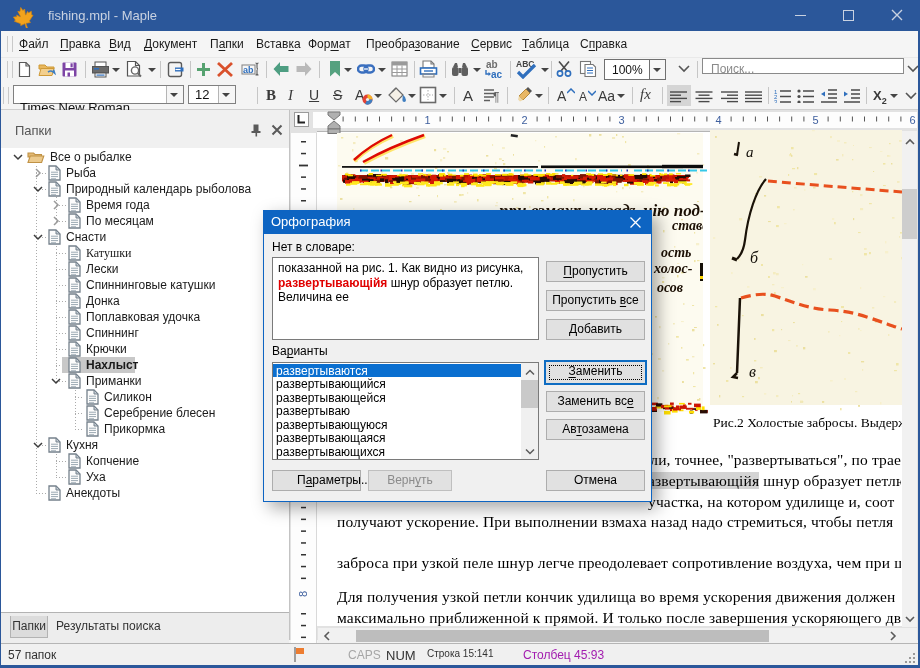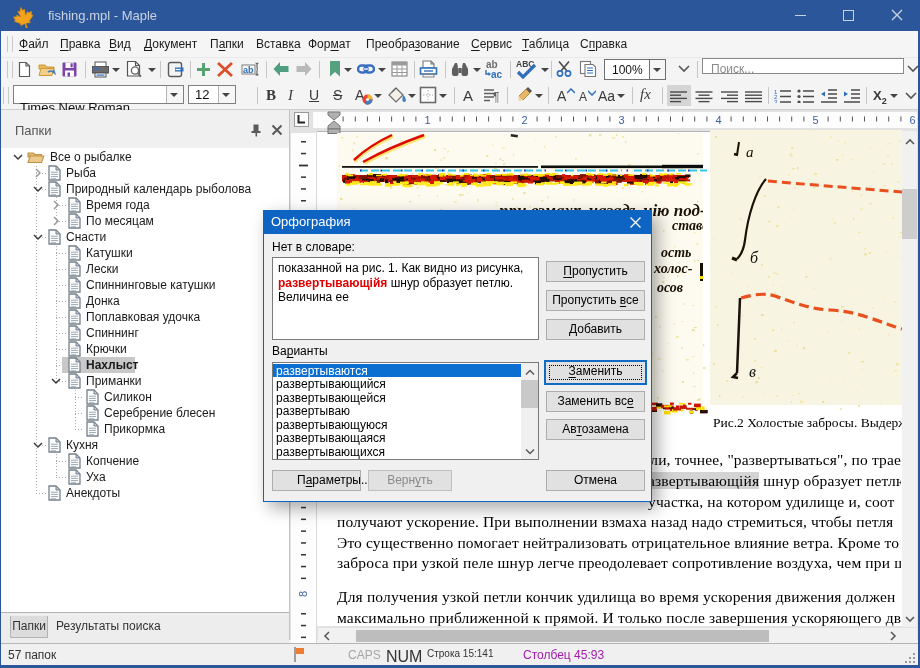--- a/index.html
+++ b/index.html
@@ -392,21 +392,21 @@
     <path d="M1 1 H8 L12 5 V15 H1 Z" fill="#fcfcfc" stroke="#75818c" stroke-width="1.3"></path>
     <path d="M8 1 L8 5 L12 5 Z" fill="#c3ccd4" stroke="#75818c" stroke-width="1"></path>
     <path d="M3 7.2 h7 M3 9.4 h7 M3 11.6 h7 M3 13.8 h5" stroke="#8f9ea9" stroke-width="0.9"></path>
   </svg>
 <div class="treetxt" style="left:66px;top:230px;font-weight:normal;">Снасти</div>
 <svg class="abs" style="left:68px;top:245px" width="13" height="16" viewBox="0 0 13 16">
     <path d="M1 1 H8 L12 5 V15 H1 Z" fill="#fcfcfc" stroke="#75818c" stroke-width="1.3"></path>
     <path d="M8 1 L8 5 L12 5 Z" fill="#c3ccd4" stroke="#75818c" stroke-width="1"></path>
     <path d="M3 7.2 h7 M3 9.4 h7 M3 11.6 h7 M3 13.8 h5" stroke="#8f9ea9" stroke-width="0.9"></path>
   </svg>
-<div class="treetxt" style="left:86px;top:246px;font-weight:normal;">Катушки</div>
+<div class="treetxt" style="left:86px;top:246px;font-weight:normal;font-family:Liberation Serif, serif;">Катушки</div>
 <svg class="abs" style="left:68px;top:261px" width="13" height="16" viewBox="0 0 13 16">
     <path d="M1 1 H8 L12 5 V15 H1 Z" fill="#fcfcfc" stroke="#75818c" stroke-width="1.3"></path>
     <path d="M8 1 L8 5 L12 5 Z" fill="#c3ccd4" stroke="#75818c" stroke-width="1"></path>
     <path d="M3 7.2 h7 M3 9.4 h7 M3 11.6 h7 M3 13.8 h5" stroke="#8f9ea9" stroke-width="0.9"></path>
   </svg>
 <div class="treetxt" style="left:86px;top:262px;font-weight:normal;">Лески</div>
 <svg class="abs" style="left:68px;top:277px" width="13" height="16" viewBox="0 0 13 16">
     <path d="M1 1 H8 L12 5 V15 H1 Z" fill="#fcfcfc" stroke="#75818c" stroke-width="1.3"></path>
     <path d="M8 1 L8 5 L12 5 Z" fill="#c3ccd4" stroke="#75818c" stroke-width="1"></path>
     <path d="M3 7.2 h7 M3 9.4 h7 M3 11.6 h7 M3 13.8 h5" stroke="#8f9ea9" stroke-width="0.9"></path>
@@ -501,21 +501,21 @@
 <div class="abs" style="left:10px;top:616px;width:38px;height:22px;background:#dcdcdc;border:1px solid #b3b3b3;border-top:none;box-sizing:border-box;font-size:12px;color:#333;text-align:center;padding-top:3px;">Папки</div>
 <div class="abs" style="left:56px;top:619px;font-size:12px;color:#333;">Результаты поиска</div>
 <div class="abs" style="left:0;top:643px;width:920px;height:22px;background:#f0f0f0;border-top:1px solid #b5b5b5;box-sizing:border-box;"></div>
 <div class="abs" style="left:0;top:665px;width:920px;height:3px;background:#2b579a;"></div>
 <div class="abs" style="left:8px;top:648px;font-size:12px;color:#333;">57 папок</div>
 <svg class="abs" style="left:292px;top:646px" width="13" height="17" viewBox="0 0 13 17">
     <path d="M3 1 v15" stroke="#8a8a8a" stroke-width="1.6"></path>
     <path d="M4 2 h8 v6 h-8 z" fill="#ed7d31"></path>
   </svg>
 <div class="abs" style="left:348px;top:648px;font-size:12px;color:#a6a6a6;">CAPS</div>
-<div class="abs" style="left:386px;top:648px;font-size:16px;color:#333;">NUM</div>
+<div class="abs" style="left:386px;top:648px;font-size:13px;color:#333;">NUM</div>
 <div class="abs" style="left:427px;top:648px;font-size:10px;color:#333;">Строка 15:141</div>
 <div class="abs" style="left:523px;top:648px;font-size:12px;color:#a21caf;">Столбец 45:93</div>
 <div class="abs" style="left:612px;top:624px;font-size:12px;color:#6d28d9;margin-left:28px;">Страница 1:4</div>
 <svg class="abs" style="left:905px;top:653px" width="12" height="12" viewBox="0 0 12 12">
     <g fill="#9a9a9a">
       <rect x="8" y="0" width="2" height="2"></rect>
       <rect x="4" y="4" width="2" height="2"></rect>
       <rect x="8" y="4" width="2" height="2"></rect>
       <rect x="0" y="8" width="2" height="2"></rect>
       <rect x="4" y="8" width="2" height="2"></rect>
@@ -1635,21 +1635,20 @@
       <text x="433" y="133" font-size="16">б</text>
       <text x="432" y="247" font-size="16">в</text>
     </g>
     <text x="396" y="297" font-size="13.5" font-family="Liberation Serif" fill="#000">Рис.2 Холостые забросы. Выдерж</text>
   </svg>
 <div class="abs ser" id="bodytext" style="left:317px;top:440px;width:584px;height:186px;overflow:hidden;font-size:15.5px;color:#000;letter-spacing:0.15px;">
     <div class="abs" style="left:319px;top:11px;white-space:nowrap;">тали, точнее, "развертываться", по трае</div>
     <div class="abs" style="left:331px;top:32px;white-space:nowrap;"><span style="background:#d4d4d4">азвертывающійя</span> шнур образует петлю</div>
     <div class="abs" style="left:331px;top:52.5px;white-space:nowrap;">участка, на котором удилище и, соот</div>
     <div class="abs" style="left:20px;top:73px;white-space:nowrap;">получают ускорение. При выполнении взмаха назад надо стремиться, чтобы петля</div>
-    <div class="abs" style="left:20px;top:93.5px;white-space:nowrap;">Это существенно помогает нейтрализовать отрицательное влияние ветра. Кроме то</div>
     <div class="abs" style="left:20px;top:114px;white-space:nowrap;">заброса при узкой пеле шнур легче преодолевает сопротивление воздуха, чем при ш</div>
     <div class="abs" style="left:20px;top:169px;white-space:nowrap;">максимально приближенной к прямой. И только после завершения ускоряющего дв</div>
     <div class="abs" style="left:20px;top:148px;white-space:nowrap;">Для получения узкой петли кончик удилища во время ускорения движения должен</div>
   </div>
 <div class="abs" style="left:902px;top:131px;width:15px;height:496px;background:#f1f1f1;"></div>
 <svg class="abs" style="left:905px;top:138px" width="10" height="8" viewBox="0 0 10 8">
     <path d="M1 6 L5 2 L9 6" fill="none" stroke="#5a5a5a" stroke-width="1.6"></path>
   </svg>
 <div class="abs" style="left:902px;top:189px;width:15px;height:50px;background:#cdcdcd;"></div>
 <svg class="abs" style="left:905px;top:615px" width="10" height="8" viewBox="0 0 10 8">

